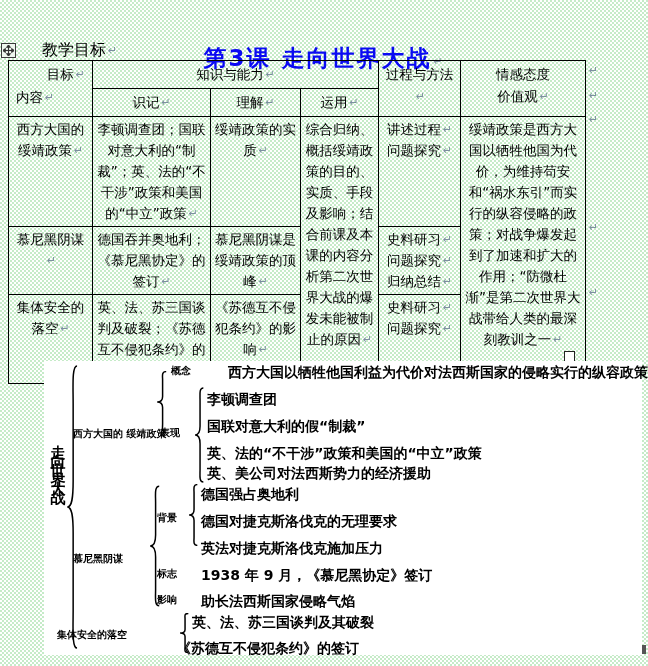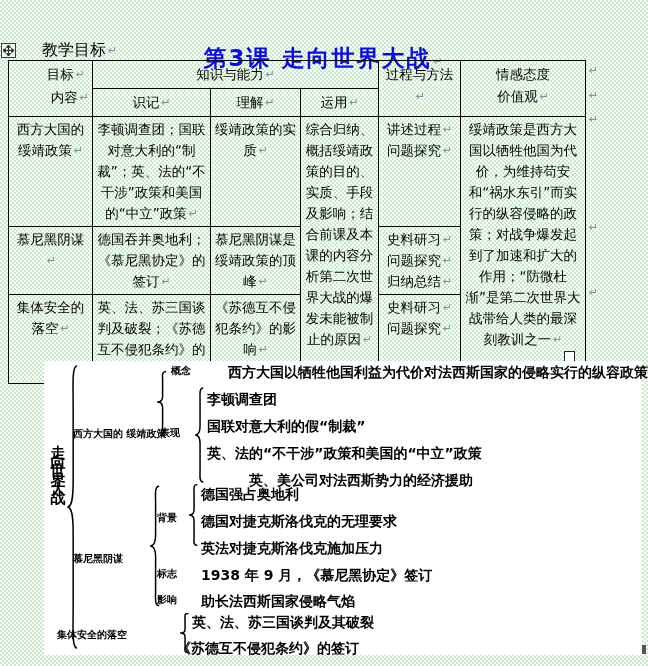--- a/index.html
+++ b/index.html
@@ -32,21 +32,21 @@
     position:absolute; left:8px; top:60px; width:577px;
     border-collapse:collapse; table-layout:fixed;
     font-size:13.5px; line-height:21px;
   }
   table.obj td {
     border:1px solid #000; vertical-align:top; text-align:center;
     padding:2px 3px; overflow:hidden;
   }
   td.hdr { line-height:22px; }
   .corner-top { text-align:right; padding-right:4px; }
-  .corner-bottom { text-align:right; padding-left:20px; }
+  .corner-bottom { text-align:left; padding-left:4px; }
   .preline { white-space:pre-line; }
   tr.hA { height:24px; } tr.hB { height:26px; }
   tr.r1 { height:107px; } tr.r2 { height:66px; } tr.r3 { height:67px; }
   
   .row-mark { position:absolute; font-size:11px; color:#7d8fa0; left:589px; }
   
   .panel { position:absolute; left:44px; top:361px; width:598px; height:294px; background:#fff; }
   .panel .t { position:absolute; white-space:nowrap; font-weight:bold; font-size:14px; line-height:16px; }
   .panel .lbl { font-size:10px; }
   .root-vert {
@@ -167,21 +167,21 @@
   <div class="t" style="left:184px; top:3px;">西方大国以牺牲他国利益为代价对法西斯国家的侵略实行的纵容政策</div>
   <div class="t lbl" style="left:116px; top:64px;">表现</div>
   <div class="brace" style="left:150px; top:26px; width:11px; height:96px;">
     <svg viewBox="0 0 20 100" preserveAspectRatio="none">
         <path d="M17 1 C9 1 11 8 11 14 L11 41 C11 47 9 50 2 50 C9 50 11 53 11 59 L11 86 C11 92 9 99 17 99" stroke="#000" stroke-width="1.5" fill="none" vector-effect="non-scaling-stroke"></path>
       </svg>
   </div>
   <div class="t" style="left:163px; top:30px;">李顿调查团</div>
   <div class="t" style="left:163px; top:57px;">国联对意大利的假“制裁”</div>
   <div class="t" style="left:163px; top:84px;text-align:right;">英、法的“不干涉”政策和美国的“中立”政策</div>
-  <div class="t" style="left:163px; top:111px;margin-left:42px;">英、美公司对法西斯势力的经济援助</div>
+  <div class="t" style="left:163px; top:104px;">英、美公司对法西斯势力的经济援助</div>
 
   <div class="t lbl" style="left:29px; top:190px;">慕尼黑阴谋</div>
   <div class="brace" style="left:105px; top:124px; width:12px; height:122px;">
     <svg viewBox="0 0 20 100" preserveAspectRatio="none">
         <path d="M17 1 C9 1 11 8 11 14 L11 41 C11 47 9 50 2 50 C9 50 11 53 11 59 L11 86 C11 92 9 99 17 99" stroke="#000" stroke-width="1.5" fill="none" vector-effect="non-scaling-stroke"></path>
       </svg>
   </div>
   <div class="t lbl" style="left:113px; top:149px;">背景</div>
   <div class="brace" style="left:144px; top:123px; width:11px; height:62px;">
     <svg viewBox="0 0 20 100" preserveAspectRatio="none">

